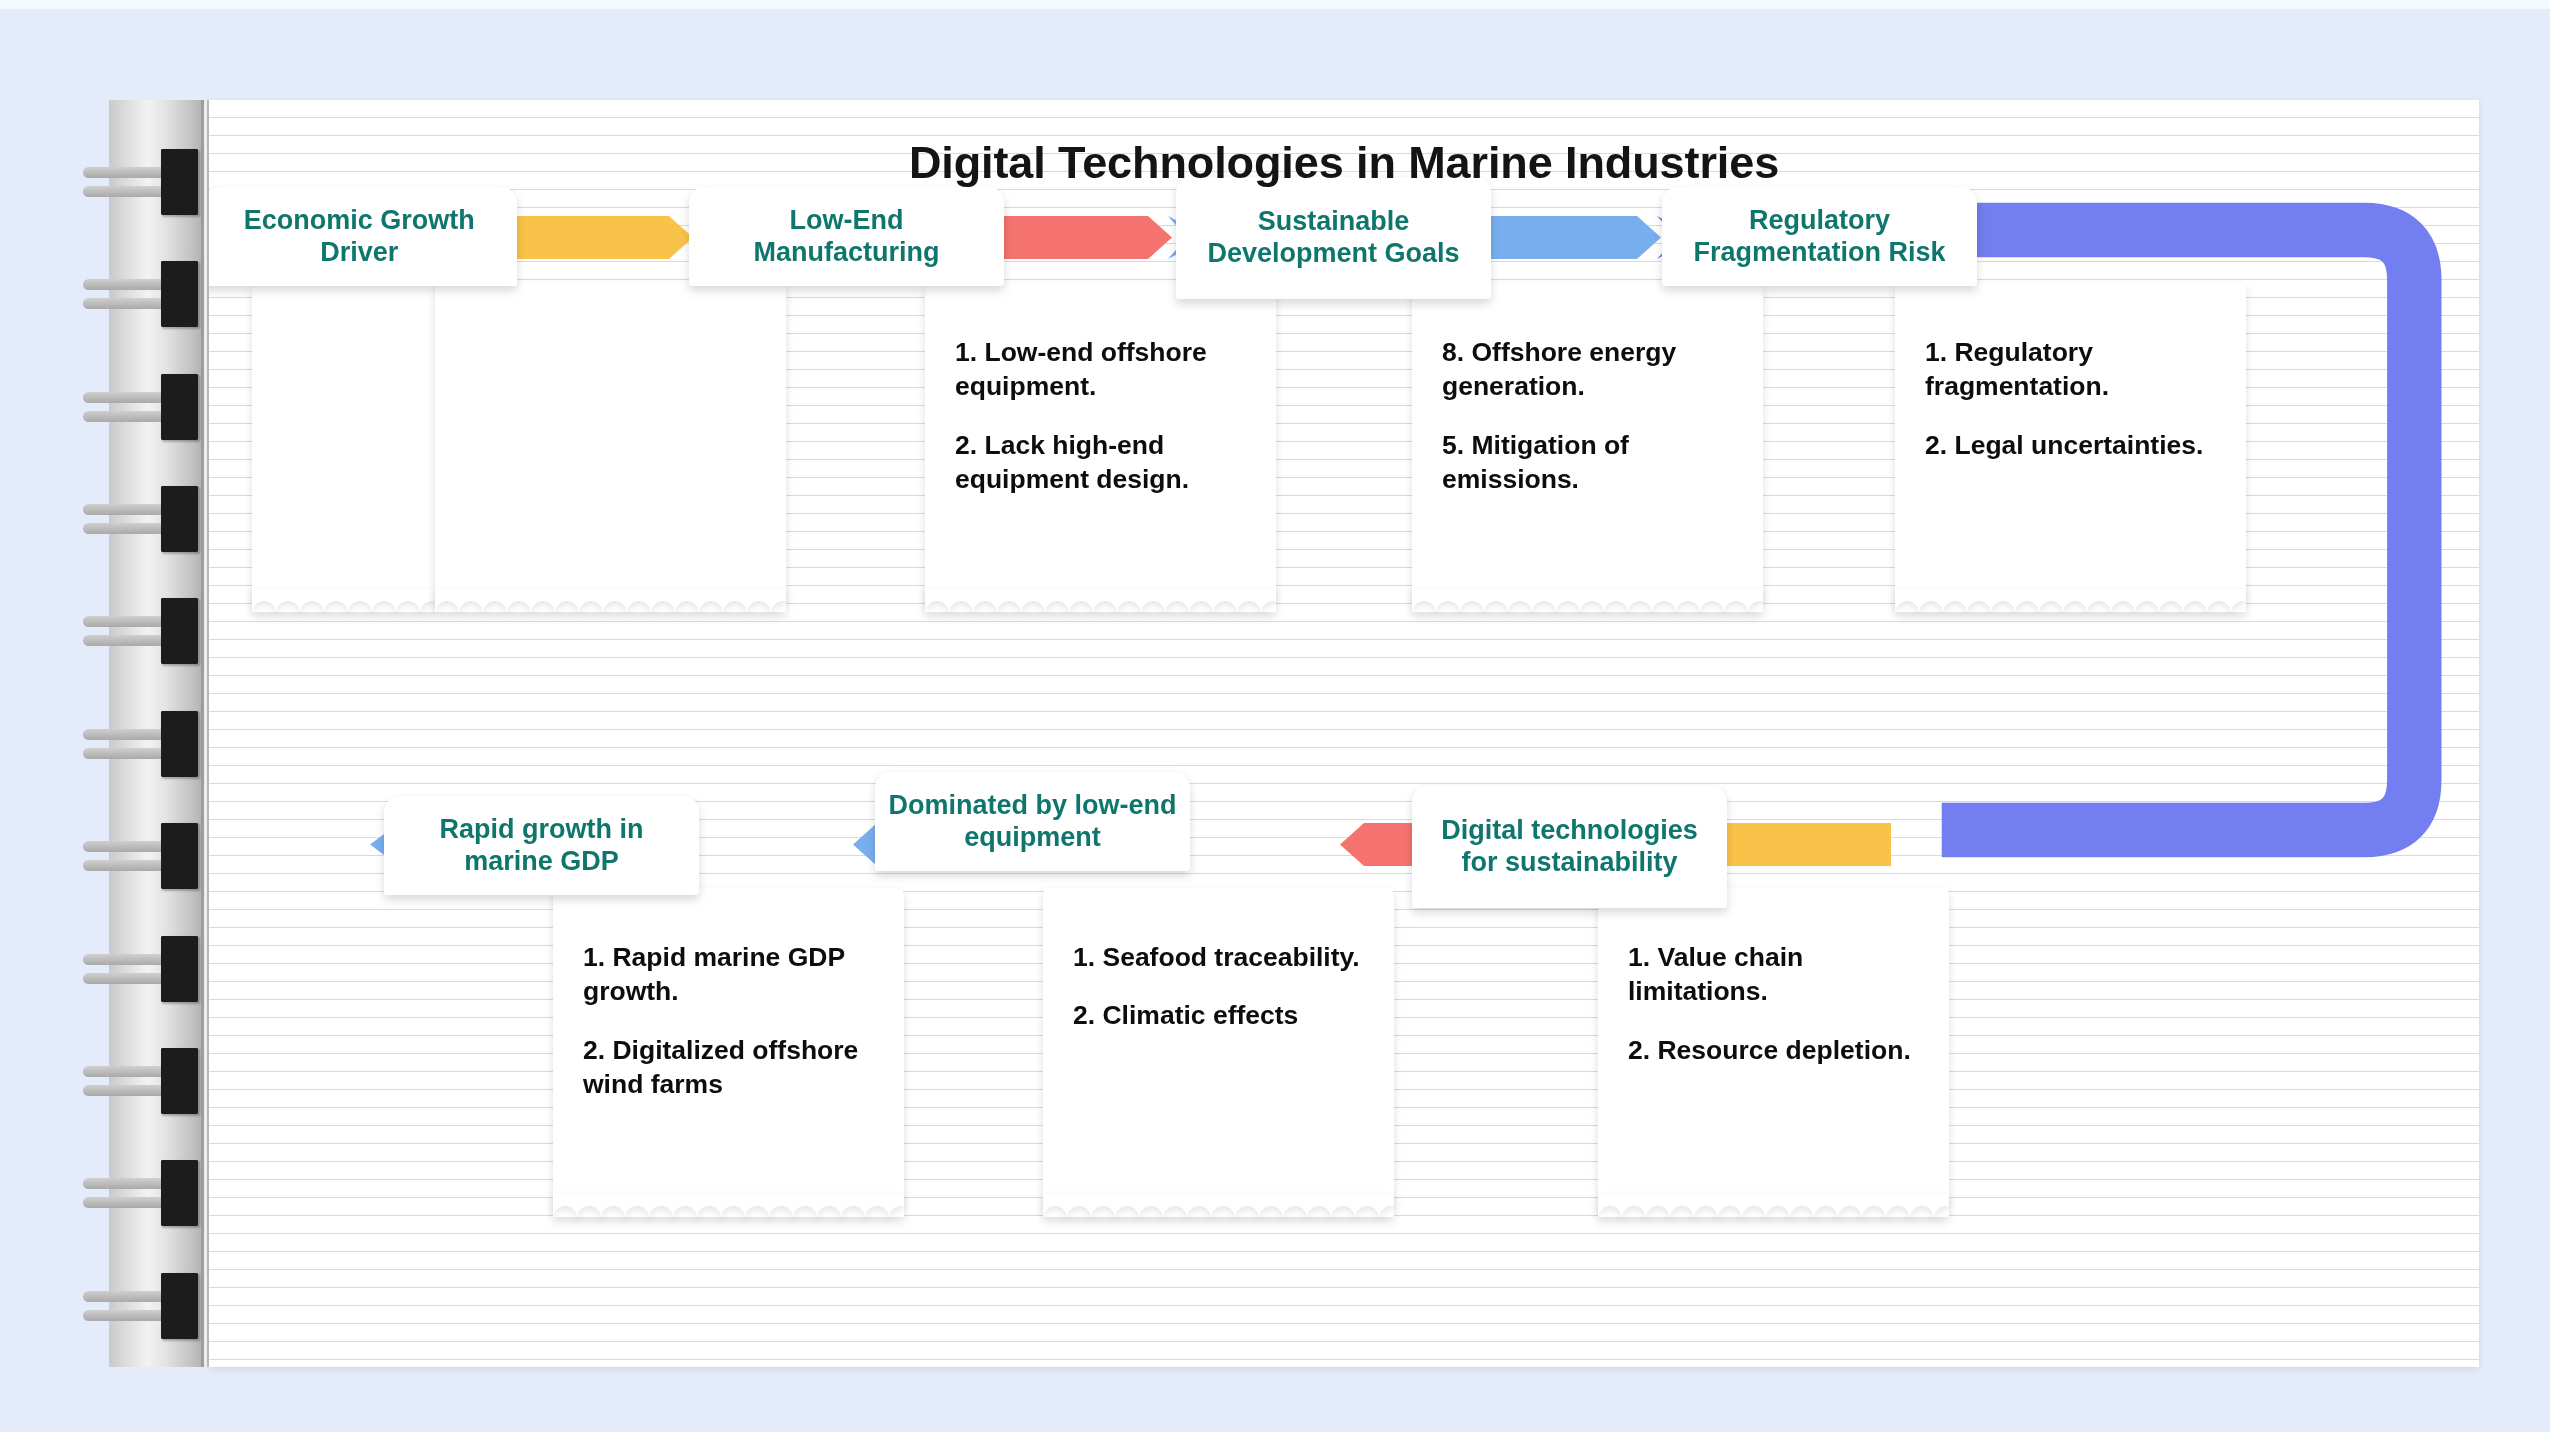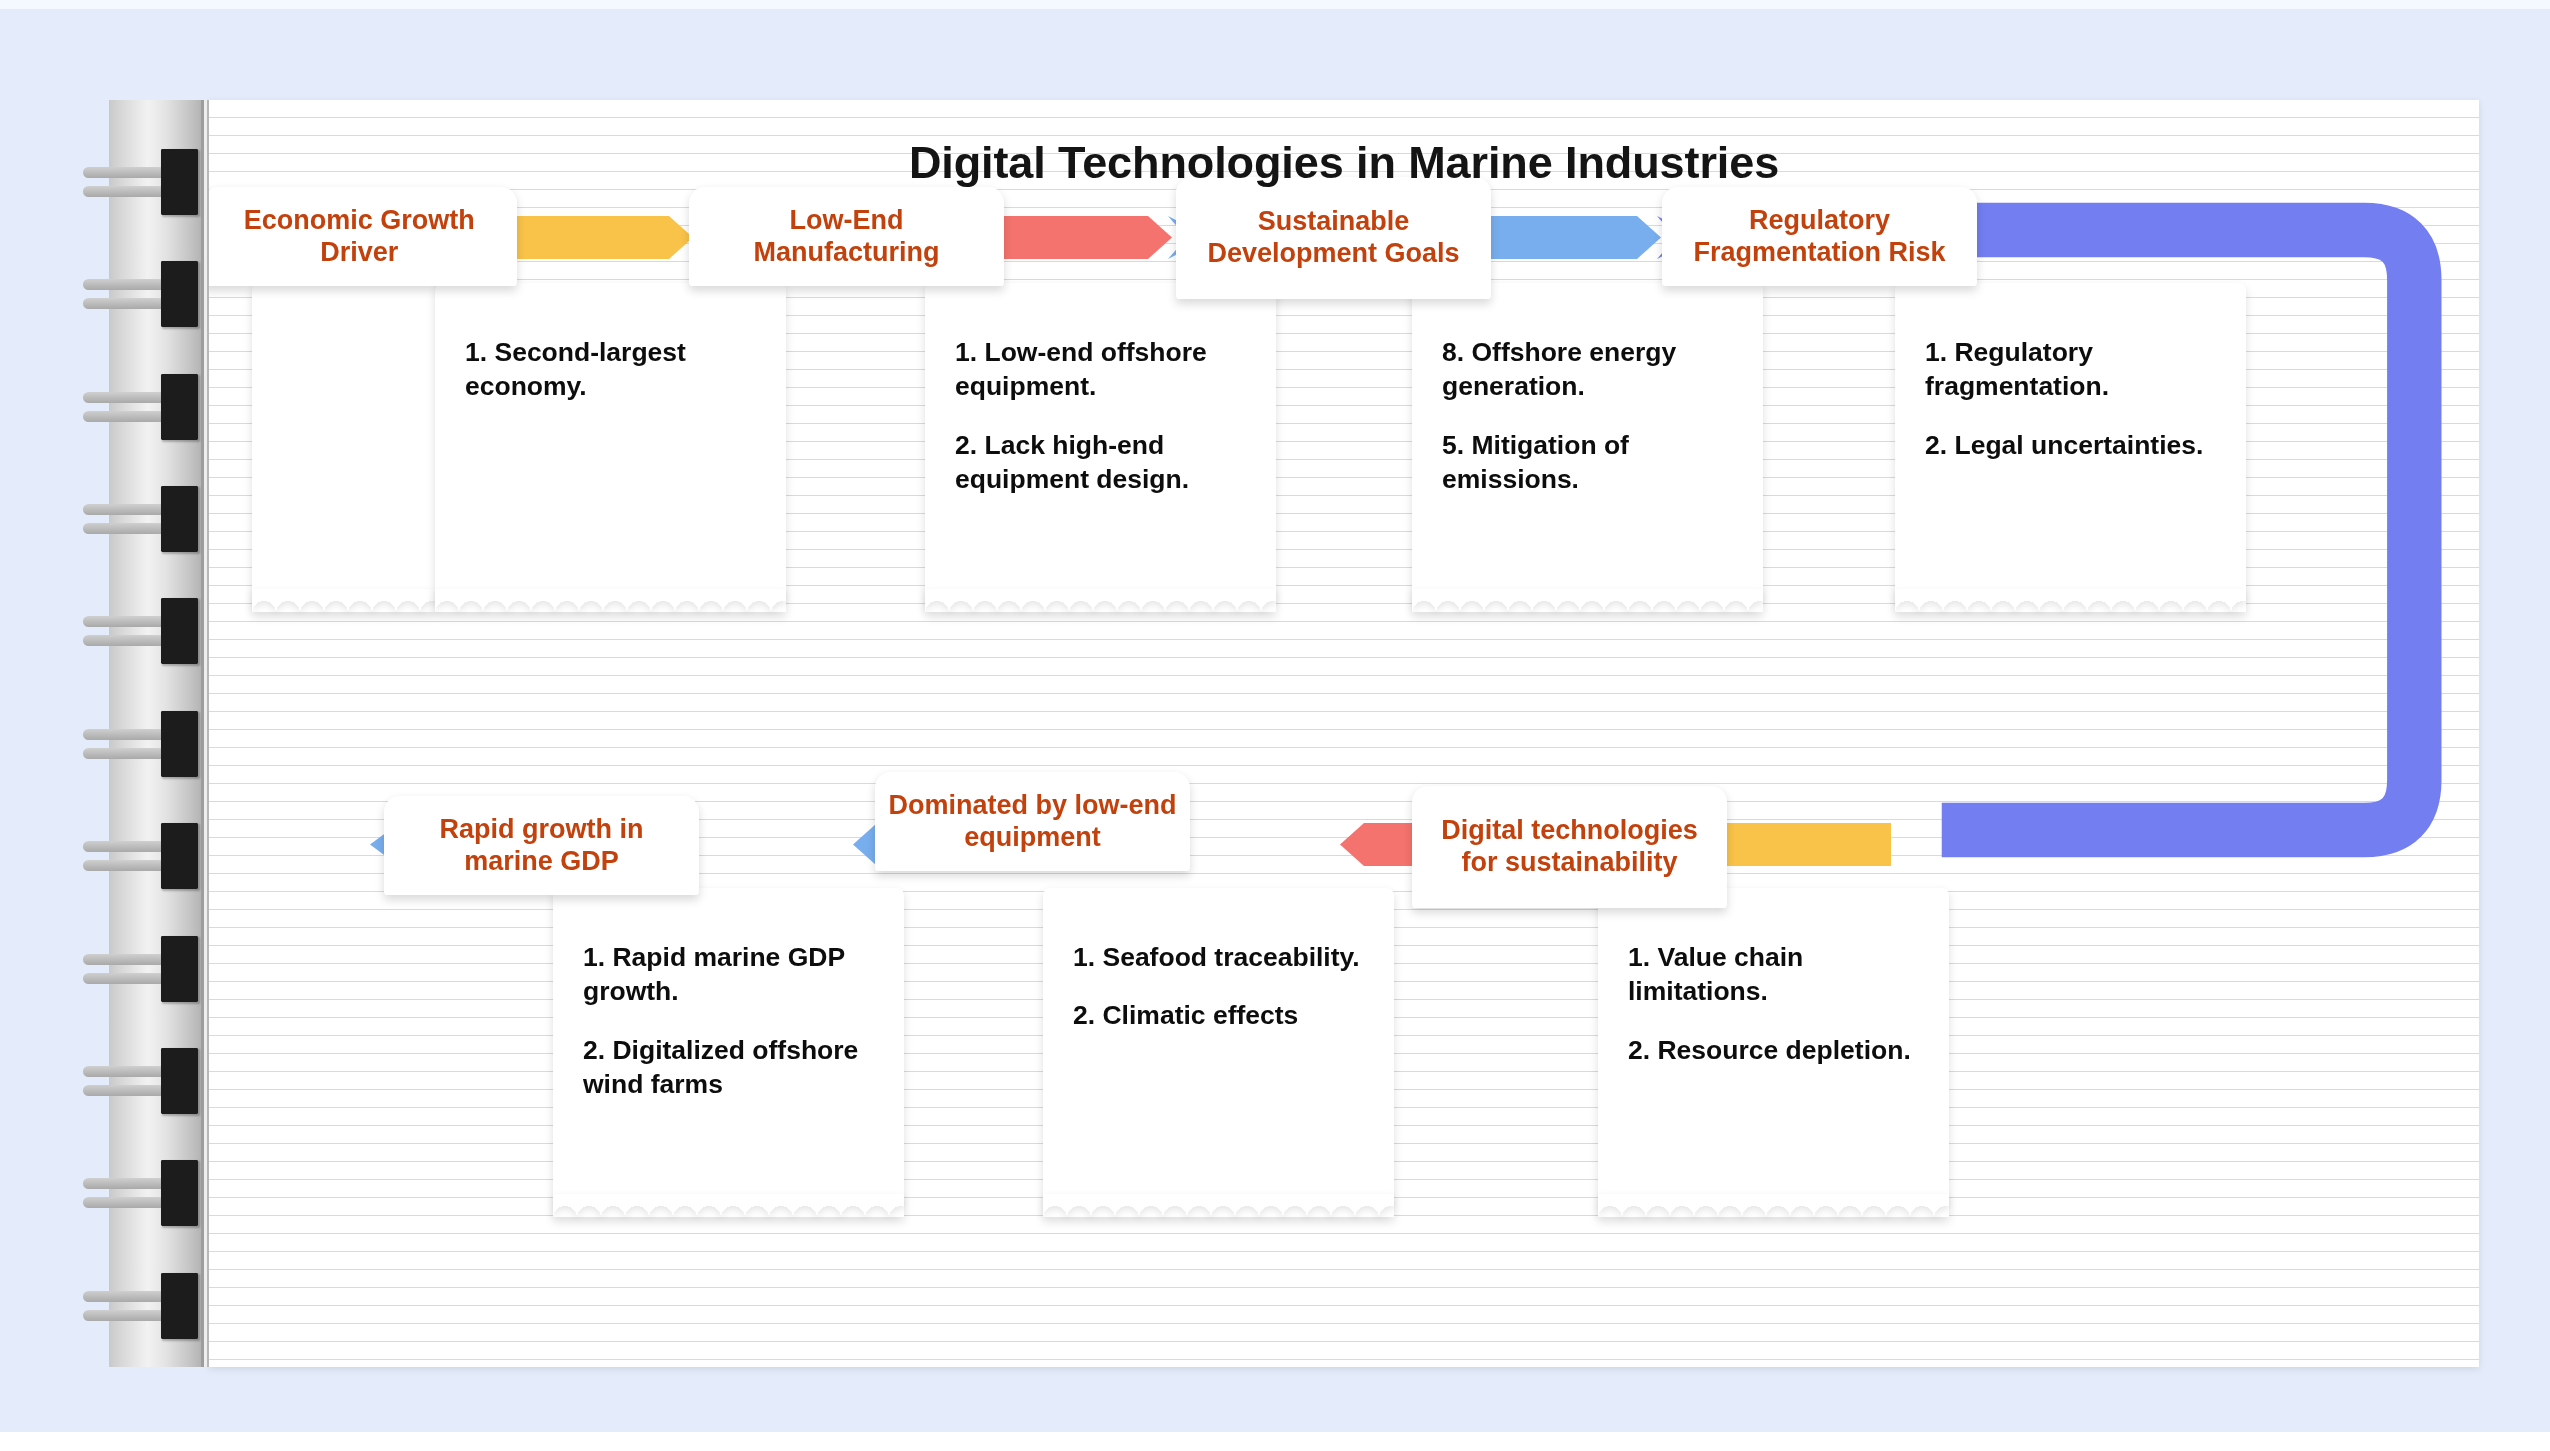--- a/index.html
+++ b/index.html
@@ -98,21 +98,21 @@
     position:absolute;
     background:#ffffff;
     border-radius:15.8px 15.8px 3.6px 3.6px;
     box-shadow:0 4.3px 9.3px rgba(0,0,0,.15);
     display:flex; align-items:center; justify-content:center;
     text-align:center;
     z-index:9;
     padding:2.9px 10px;
   }
   .head-card span {
-    font-size:27px; font-weight:bold; color:#c2410c; line-height:1.18;
+    font-size:27px; font-weight:bold; color:#0f766e; line-height:1.18;
   }
 
   
   .arrowR {
     position:absolute; height:43px; z-index:8;
     clip-path:polygon(0 0, calc(100% - 24px) 0, 100% 50%, calc(100% - 24px) 100%, 0 100%);
   }
   .chevR {
     position:absolute; height:43px; width:42px; z-index:8;
     clip-path:polygon(0 0, 100% 50%, 0 100%, 18.6px 50%);
@@ -153,21 +153,20 @@
     <div id="title">Digital Technologies in Marine Industries</div>
 
     <div id="flow">
 
       <div class="body-card" style="left:43px;top:183px;width:183px;height:329px;">
         <div class="scallop"></div>
       </div>
       <div class="body-card" style="left:226px;top:183px;width:351px;height:329px;">
         <div class="scallop"></div>
         <div class="body-text">
-          <div>1. Second-largest economy.</div>
             <div class="gap"></div>
         </div>
       </div>
 
       <div class="body-card" style="left:716px;top:183px;width:351px;height:329px;">
         <div class="scallop"></div>
         <div class="body-text">
           <div>1. Low-end offshore equipment.</div>
             <div class="gap"></div>
             <div>2. Lack high-end equipment design.</div>

